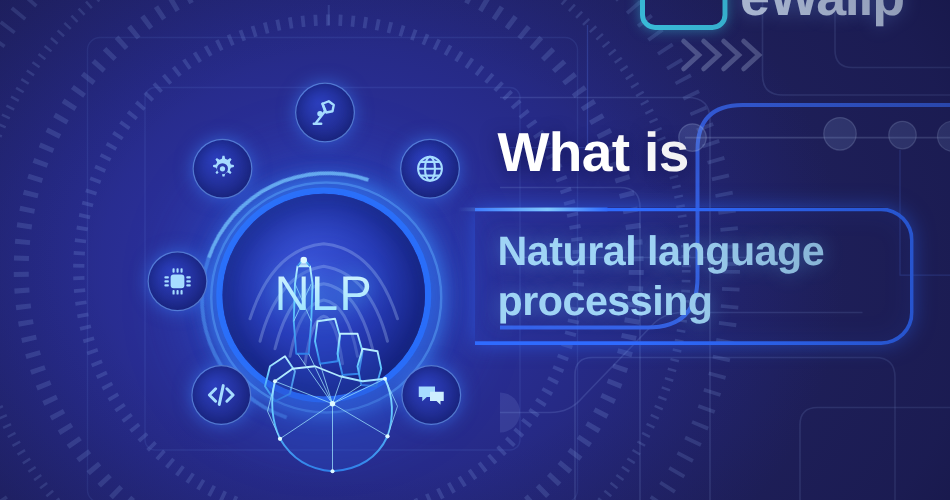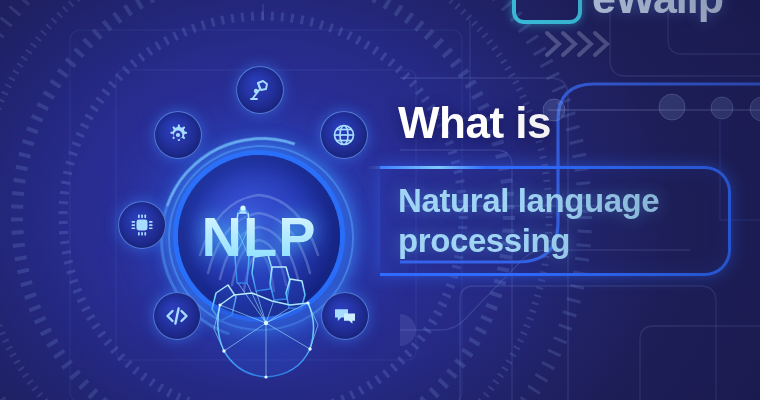--- a/index.html
+++ b/index.html
@@ -137,22 +137,22 @@
     border-left-color: rgba(90,170,255,.45);
     transform: rotate(-26deg);
     filter: blur(.3px);
   }
 
   .nlp-text {
     position: absolute;
     left: 70px; top: 100px;
     width: 162px; height: 162px;
     display: flex; align-items: center; justify-content: center;
-    font-size: 56px;
-    font-weight: 700;
+    font-size: 39px;
+    font-weight: 400;
     letter-spacing: 1px;
     background: linear-gradient(180deg, #ffffff 0%, #d8f4ff 35%, #7fdcff 72%, #46c3f5 100%);
     -webkit-background-clip: text;
     background-clip: text;
     color: transparent;
     text-shadow: 0 0 22px rgba(90,210,255,.0);
     filter: drop-shadow(0 0 10px rgba(80,200,255,.85));
     z-index: 4;
   }
 

